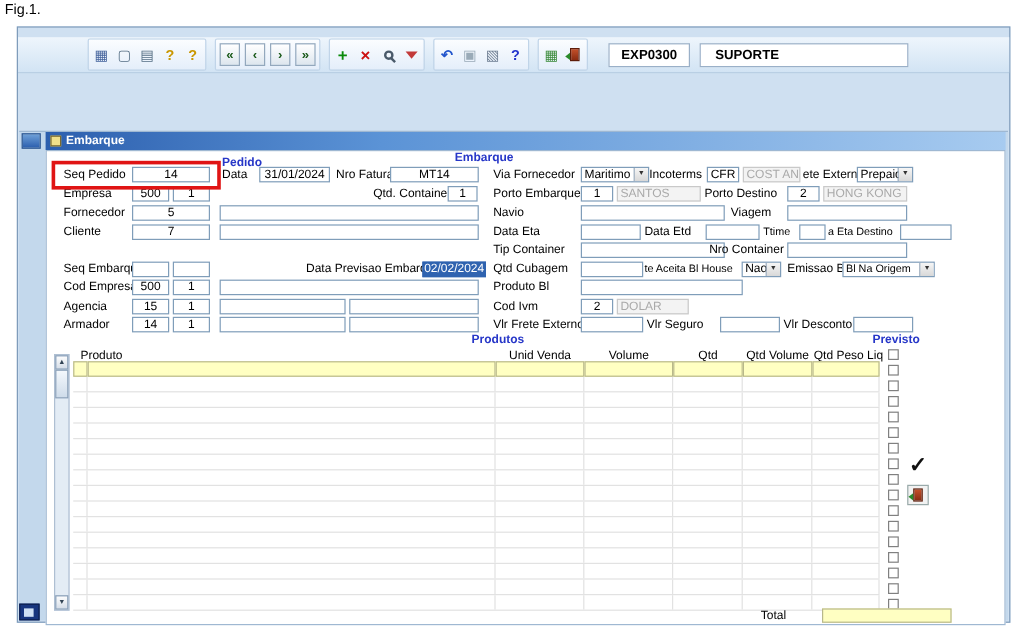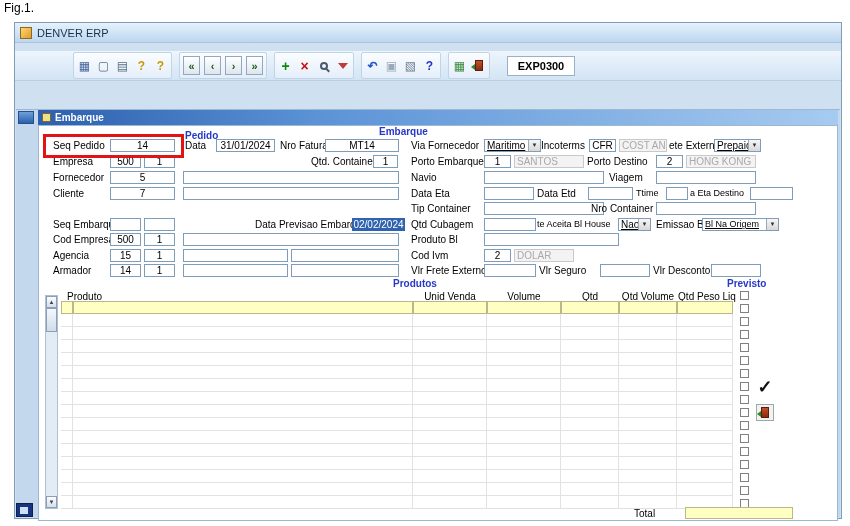--- a/index.html
+++ b/index.html
@@ -60,21 +60,21 @@
   .picon { width: 9px; height: 9px; background: #f0e08a; border: 1px solid #7a6a30; }
   .form { position: absolute; left: 22px; top: 15px; width: 800px; height: 396px;
     background: #fff; border: 1px solid #9fb8d2; font-size: 10px; }
 
   .lbl { position: absolute; height: 13px; line-height: 13px; text-align: left; white-space: nowrap; color: #000; }
   .sec { position: absolute; height: 12px; line-height: 12px; font-weight: bold; color: #2737c8; }
   .fld { position: absolute; height: 13px; line-height: 11px; border: 1px solid #7f9db9; background: #fff;
     text-align: center; font-size: 10px; overflow: hidden; white-space: nowrap; }
   .ro { background: #f3f3f3; border-color: #c9c9c9; color: #a9a9a9; text-align: left; padding-left: 2px; }
   .sel { background: #2f63b0; color: #fff; border-color: #2f63b0; }
-  .dd { text-align: left; padding-left: 2px; padding-right: 12px; text-decoration: underline; }
+  .dd { text-align: left; padding-left: 2px; padding-right: 12px; }
   .dd::after { content: "▼"; position: absolute; right: 0; top: 0; bottom: 0; width: 11px;
     background: linear-gradient(#f6f6f6,#d8d8d8); border-left: 1px solid #9ab;
     font-size: 6px; line-height: 11px; text-align: center; color: #333; }
   .sm { font-size: 9px; }
   .annot { position: absolute; border: 3px solid #e01414; left: 4px; top: 8px; width: 141px; height: 24px; z-index: 5; }
 
   .ghead-lbl { position: absolute; height: 11px; line-height: 11px; text-align: center; }
   .grows { position: absolute; left: 22px; top: 175px; width: 672px; }
   .grow { display: flex; height: 13px; border-bottom: 1px solid #e2e2e2; }
   .grow .gc { border-right: 1px solid #e2e2e2; height: 100%; }
@@ -104,24 +104,20 @@
     background: #17357e; border: 1px solid #0c1f4e; }
   .task-tab::after { content: ""; position: absolute; left: 3px; top: 3px; width: 8px; height: 7px; background: #cfe0f4; }
 </style>
 </head>
 <body>
 
 <div class="fig">Fig.1.</div>
 
 <div class="win">
 
-  <div class="titlebar">
-    <span class="appicon"></span>
-    <span class="wtitle">DENVER ERP</span>
-  </div>
 
 
   <div class="gapA"></div>
 
   <div class="toolbar">
     <div class="tg-box">
       <div class="tbtn">
           <span class="c-save">▦</span>
         </div>
       <div class="tbtn">
@@ -181,20 +177,21 @@
     </div>
     <div class="tg-box">
       <div class="tbtn">
           <span class="c-cal">▦</span>
         </div>
       <div class="tbtn">
           <span class="i-door"></span>
         </div>
     </div>
     <div class="codebox">EXP0300</div>
+    <div class="userbox">SUPORTE</div>
   </div>
 
   <div class="mdi">
     <div class="child-icon"></div>
 
     <div class="phead">
       <span class="picon"></span>
       <span>Embarque</span>
     </div>
 

